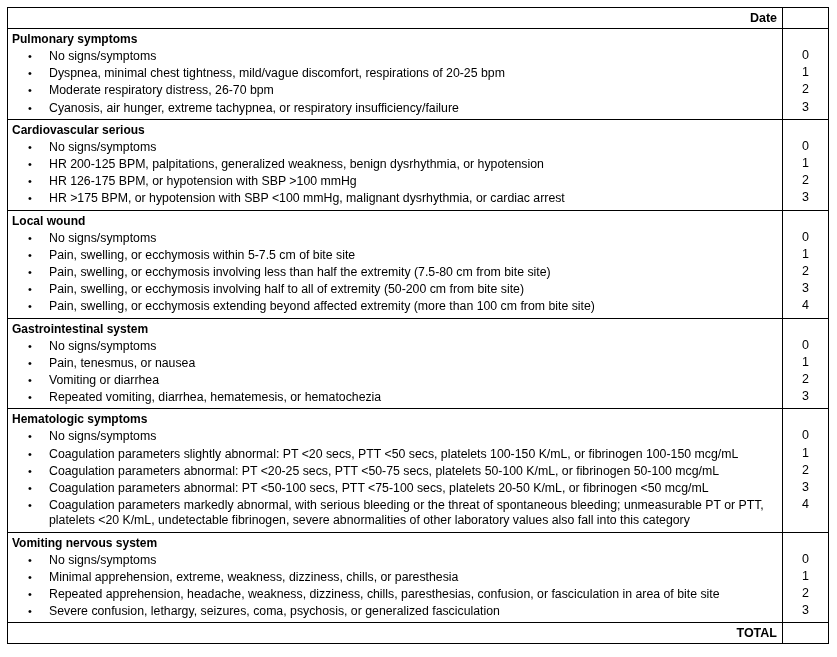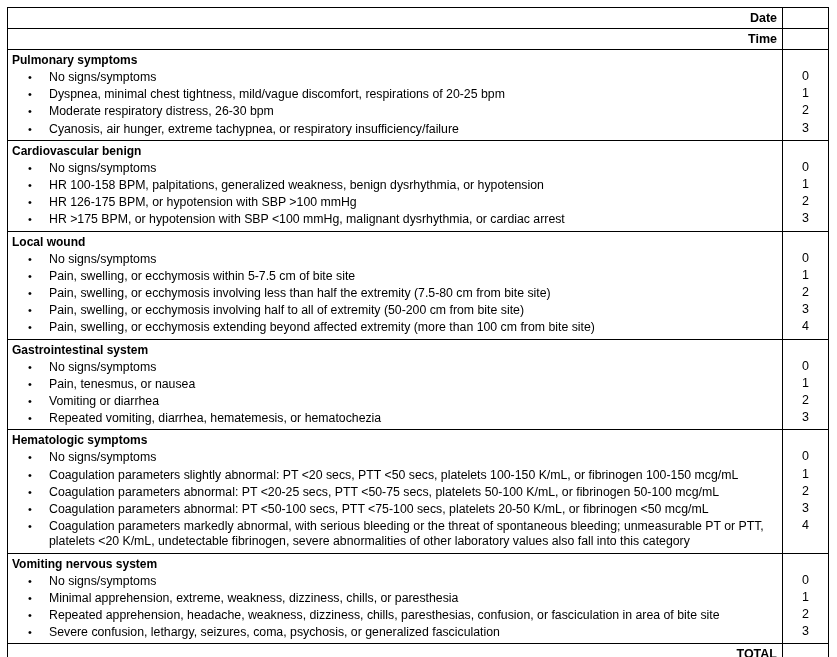--- a/index.html
+++ b/index.html
@@ -124,50 +124,46 @@
       <col class="col-desc">
       <col class="col-score">
     </colgroup>
     <tbody>
 
       <tr class="meta-row">
         <td class="meta-label">Date</td>
         <td class="meta-value"></td>
       </tr>
 
-      <tr class="meta-row">
-        <td class="meta-label">Time</td>
-        <td class="meta-value"></td>
-      </tr>
 
       <tr class="section-row">
           <td>
             <div class="section-title">Pulmonary symptoms</div>
             <ul class="criteria">
               <li><span class="bullet">•</span><span>No signs/symptoms</span></li>
               <li><span class="bullet">•</span><span>Dyspnea, minimal chest tightness, mild/vague discomfort, respirations of 20-25 bpm</span></li>
-              <li><span class="bullet">•</span><span>Moderate respiratory distress, 26-30 bpm</span></li>
+              <li><span class="bullet">•</span><span>Moderate respiratory distress, 26-70 bpm</span></li>
               <li><span class="bullet">•</span><span>Cyanosis, air hunger, extreme tachypnea, or respiratory insufficiency/failure</span></li>
             </ul>
           </td>
           <td class="score-cell">
             <div class="score-stack">
               <div class="score-val">0</div>
               <div class="score-val">1</div>
               <div class="score-val">2</div>
               <div class="score-val">3</div>
             </div>
           </td>
         </tr>
         <tr class="section-row">
           <td>
-            <div class="section-title">Cardiovascular benign</div>
-            <ul class="criteria">
-              <li><span class="bullet">•</span><span>No signs/symptoms</span></li>
-              <li><span class="bullet">•</span><span>HR 100-158 BPM, palpitations, generalized weakness, benign dysrhythmia, or hypotension</span></li>
+            <div class="section-title">Cardiovascular serious</div>
+            <ul class="criteria">
+              <li><span class="bullet">•</span><span>No signs/symptoms</span></li>
+              <li><span class="bullet">•</span><span>HR 200-125 BPM, palpitations, generalized weakness, benign dysrhythmia, or hypotension</span></li>
               <li><span class="bullet">•</span><span>HR 126-175 BPM, or hypotension with SBP &gt;100 mmHg</span></li>
               <li><span class="bullet">•</span><span>HR &gt;175 BPM, or hypotension with SBP &lt;100 mmHg, malignant dysrhythmia, or cardiac arrest</span></li>
             </ul>
           </td>
           <td class="score-cell">
             <div class="score-stack">
               <div class="score-val">0</div>
               <div class="score-val">1</div>
               <div class="score-val">2</div>
               <div class="score-val">3</div>

